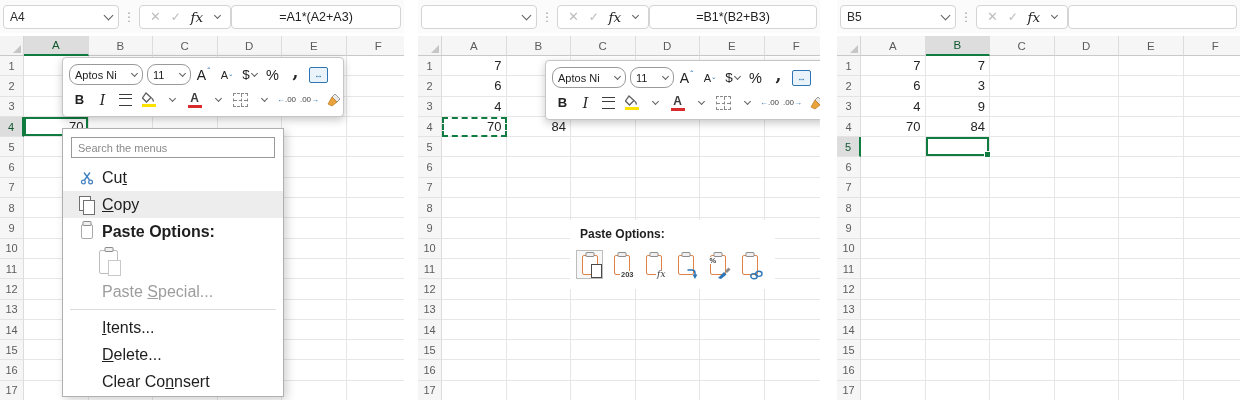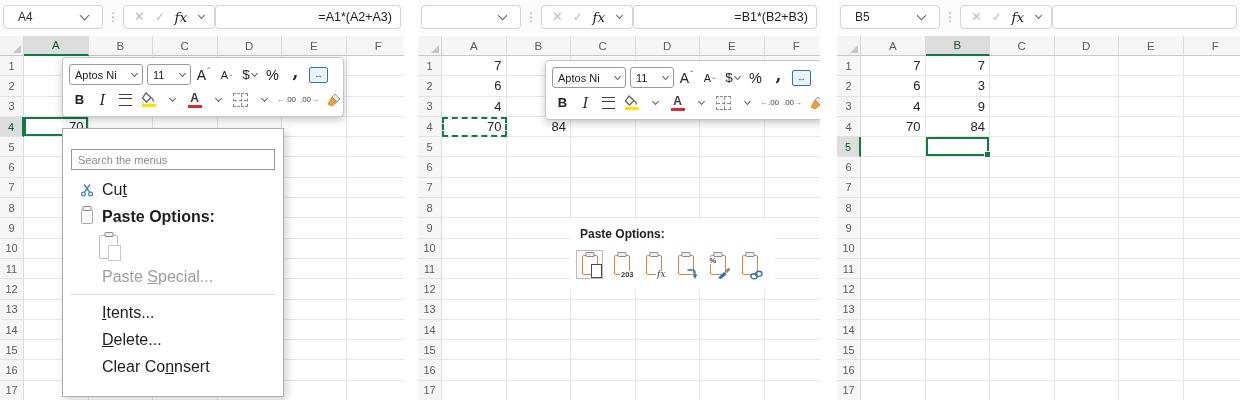--- a/index.html
+++ b/index.html
@@ -9,28 +9,28 @@
   .panel{position:absolute;top:0;height:400px;background:#fff;overflow:hidden}
   #p1{left:0;width:404px}
   #p2{left:418px;width:402px}
   #p3{left:837px;width:403px}
 
   
   .fbar{position:absolute;top:0;left:0;right:0;height:33px;background:#FBFBFB;
         display:flex;align-items:center;padding:0 3px;box-sizing:border-box}
   .fbox{background:#fff;border:1px solid #D4D4D4;border-radius:4px;height:24px;
         display:flex;align-items:center;box-sizing:border-box}
-  .namebox{width:100px;padding:0 14px;justify-content:space-between}
+  .namebox{width:116px;padding:0 6px;justify-content:space-between}
   .namebox .nbval{font-size:12px;color:#2b2b2b}
   .dots{color:#9a9a9a;font-size:12px;margin:0 4px;letter-spacing:0}
   .fxbox{width:92px;justify-content:space-around;padding:0 5px}
   .fx-x{color:#BDBDBD;font-size:13px;line-height:1}
   .fx-check{color:#BDBDBD;font-size:12px;line-height:1}
   .fx-fx{font-family:"DejaVu Serif",serif;font-style:italic;font-size:13.5px;color:#222}
-  .formulabox{flex:1;padding:0 8px;justify-content:flex-end}
+  .formulabox{flex:1;padding:0 8px;justify-content:center}
   .formulabox .fval{font-size:12.5px;color:#212121;white-space:pre}
   .chev{width:6px;height:6px;border-right:1.4px solid #5f5f5f;border-bottom:1.4px solid #5f5f5f;
         display:inline-block;transform:rotate(45deg);margin-top:-3px}
   .chev.xs{width:4px;height:4px;border-width:1.2px;margin-left:2px}
 
   
   .grid{position:absolute;top:36px;left:0;right:0;bottom:0}
   .hdr-row{display:flex;height:20px}
   .corner{width:24px;flex:none;background:#F4F4F4;border-right:1px solid #D6D6D6;
           border-bottom:1px solid #C9C9C9;position:relative;box-sizing:border-box}
@@ -51,21 +51,21 @@
   .cell.sel-active{box-shadow:inset 0 0 0 2px #107C41;z-index:2}
   .cell.sel-ants{outline:2px dashed #107C41;outline-offset:-2px;z-index:2}
   .cell.sel-handle::after{content:"";position:absolute;right:-2px;bottom:-2px;width:5px;height:5px;
         background:#107C41;border:1px solid #fff;z-index:3}
 
   
   .mini-toolbar{position:absolute;width:282px;background:#fff;border:1px solid #C6C6C6;
         border-radius:4px;box-shadow:0 3px 9px rgba(0,0,0,.22);z-index:6;
         padding:4px 6px;box-sizing:border-box}
   .tb-row{display:flex;align-items:center;height:25px;gap:2px}
-  .tb-select{border:1px solid #9a9a9a;border-radius:3px;height:21px;display:flex;
+  .tb-select{border:1px solid #9a9a9a;border-radius:9px;height:21px;display:flex;
         align-items:center;justify-content:space-between;padding:0 5px;font-size:11px;
         color:#222;background:#fff;box-sizing:border-box}
   .font-sel{width:74px}
   .size-sel{width:44px;margin-left:2px}
   .tb-btn{min-width:21px;height:22px;display:flex;align-items:center;justify-content:center;
         color:#222;position:relative;flex:none}
   .grow-a{font-size:14px}.shrink-a{font-size:11px}
   .caret-up,.caret-dn{color:#2E75B6;font-size:9px;margin:-7px 0 0 1px}
   .caret-dn{margin:7px 0 0 1px}
   .dollar{font-size:13.5px}.pct{font-size:14.5px}
@@ -83,21 +83,21 @@
   .fontA{font-size:12px;font-weight:bold;color:#3c3c3c;line-height:1}
   .bgrid{width:13px;height:12px;border:1px dashed #8a8a8a;position:relative}
   .bgrid::before{content:"";position:absolute;left:50%;top:0;bottom:0;border-left:1px dashed #8a8a8a}
   .bgrid::after{content:"";position:absolute;top:50%;left:0;right:0;border-top:1px dashed #8a8a8a}
   .decimal{font-size:8px;color:#444;line-height:1;text-align:center;white-space:nowrap}
   .decimal b{color:#2E75B6;font-weight:normal}
 
   
   .ctx-menu{position:absolute;left:62px;top:128px;width:222px;height:269px;background:#fff;
         border:1px solid #B0B0B0;box-shadow:3px 3px 9px rgba(0,0,0,.18);z-index:7;
-        box-sizing:border-box;padding-top:20px}
+        box-sizing:border-box;padding-top:8px}
   .ctx-search{display:block;margin:0 8px 6px;width:calc(100% - 16px);height:21px;
         border:1px solid #999;font-size:11px;padding:0 6px;color:#444;outline:none;
         box-sizing:border-box;font-family:"Liberation Sans",sans-serif;background:#fff}
   .ctx-search::placeholder{color:#8a8a8a}
   .ctx-item{height:27px;display:flex;align-items:center;padding-left:11px;font-size:16px;
         color:#1e1e1e}
   .ctx-item .ico{width:25px;flex:none;display:flex;justify-content:center;align-items:center}
   .ctx-item .lbl{margin-left:3px}
   .ctx-item.hover{background:#EDEDED}
   .ctx-item.bold .lbl{font-weight:bold}
@@ -409,20 +409,26 @@
       <span class="ico">
         <svg width="14" height="14" viewBox="0 0 14 14">
           <line x1="4.5" y1="9" x2="10" y2="1.5" stroke="#3E7FC1" stroke-width="1.3"></line>
           <line x1="9.5" y1="9" x2="4" y2="1.5" stroke="#3E7FC1" stroke-width="1.3"></line>
           <circle cx="3.4" cy="11" r="1.9" fill="none" stroke="#3E7FC1" stroke-width="1.2"></circle>
           <circle cx="10.6" cy="11" r="1.9" fill="none" stroke="#3E7FC1" stroke-width="1.2"></circle>
         </svg>
       </span>
       <span class="lbl"><span>Cu</span><span class="key">t</span><span></span></span>
     </div>
+    <div class="ctx-item hover">
+      <span class="ico">
+          <span class="copy-ico"></span>
+        </span>
+      <span class="lbl"><span></span><span class="key">C</span><span>opy</span></span>
+    </div>
     <div class="ctx-item bold">
       <span class="ico">
         <span class="clip gray mini">
             <span class="clasp"></span>
           </span>
       </span>
       <span class="lbl">Paste Options:</span>
     </div>
     <div class="paste-row">
       <span class="clip big">

